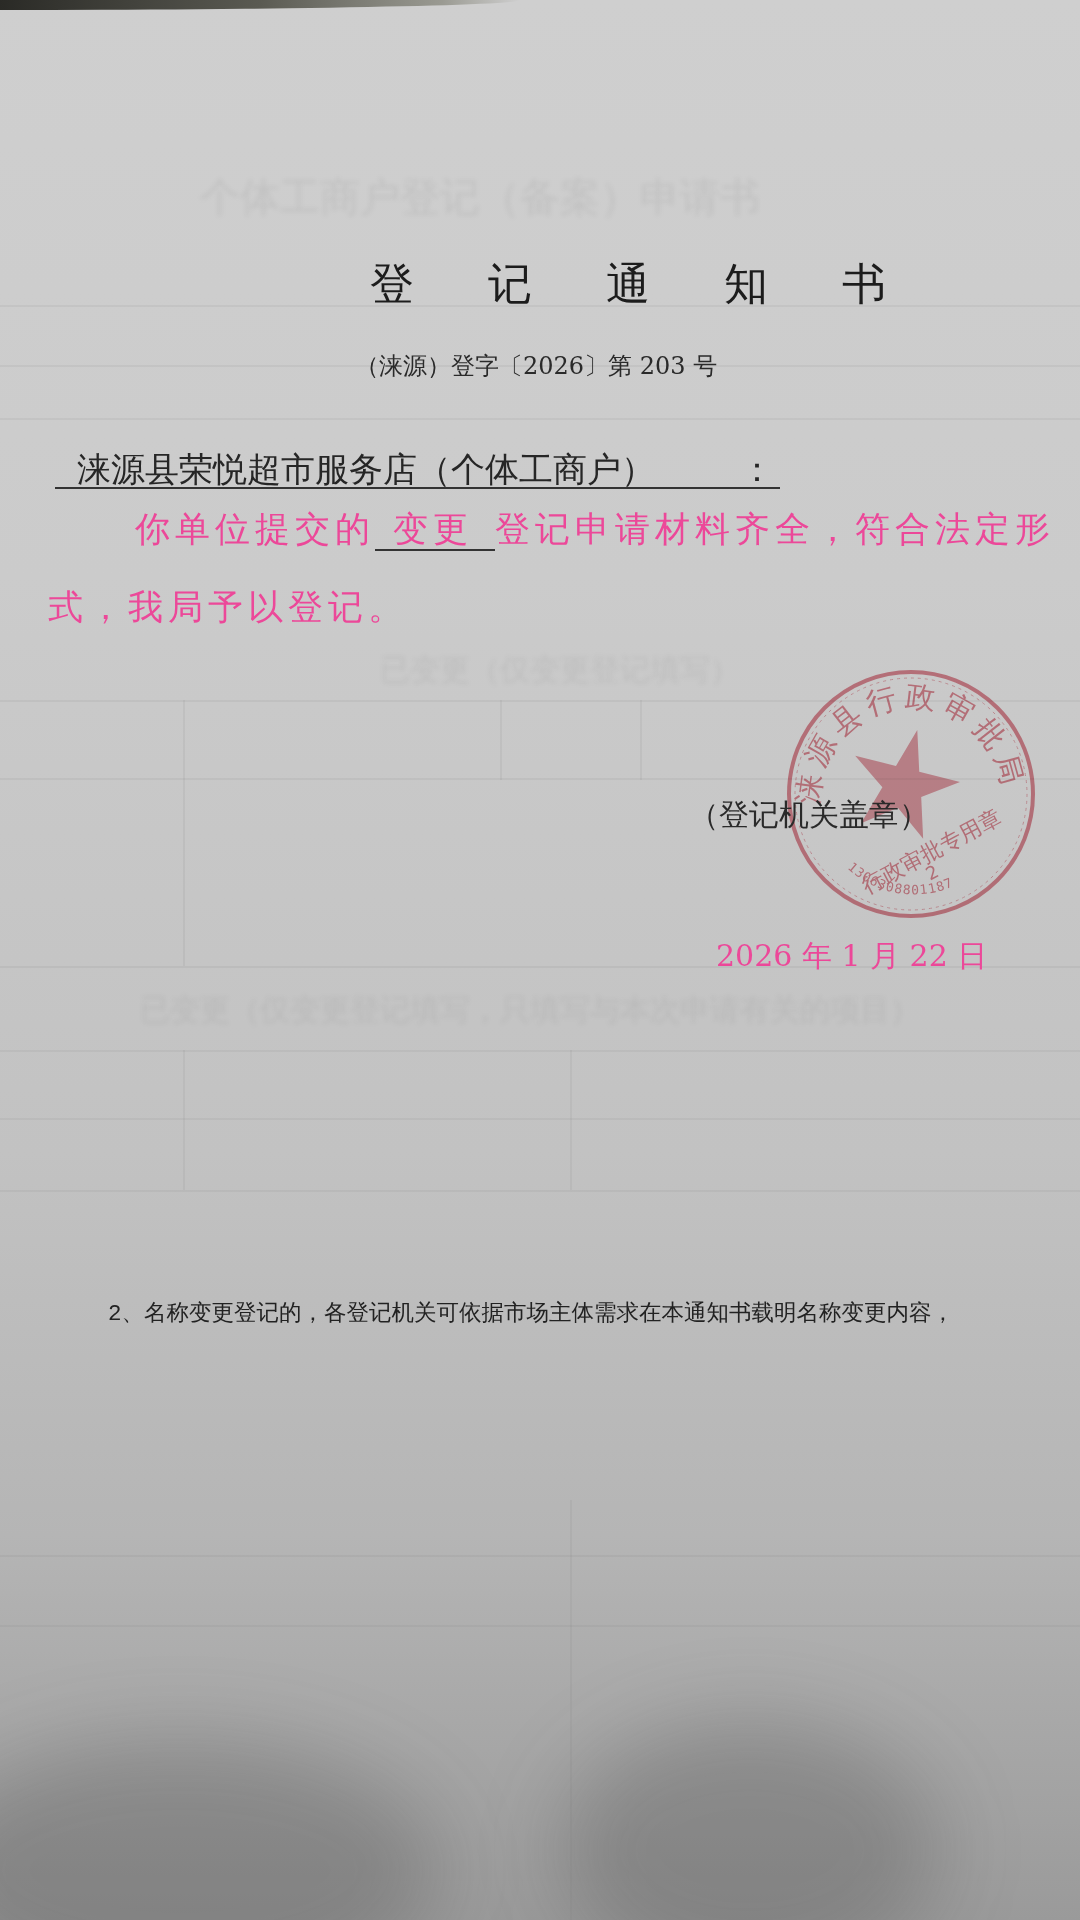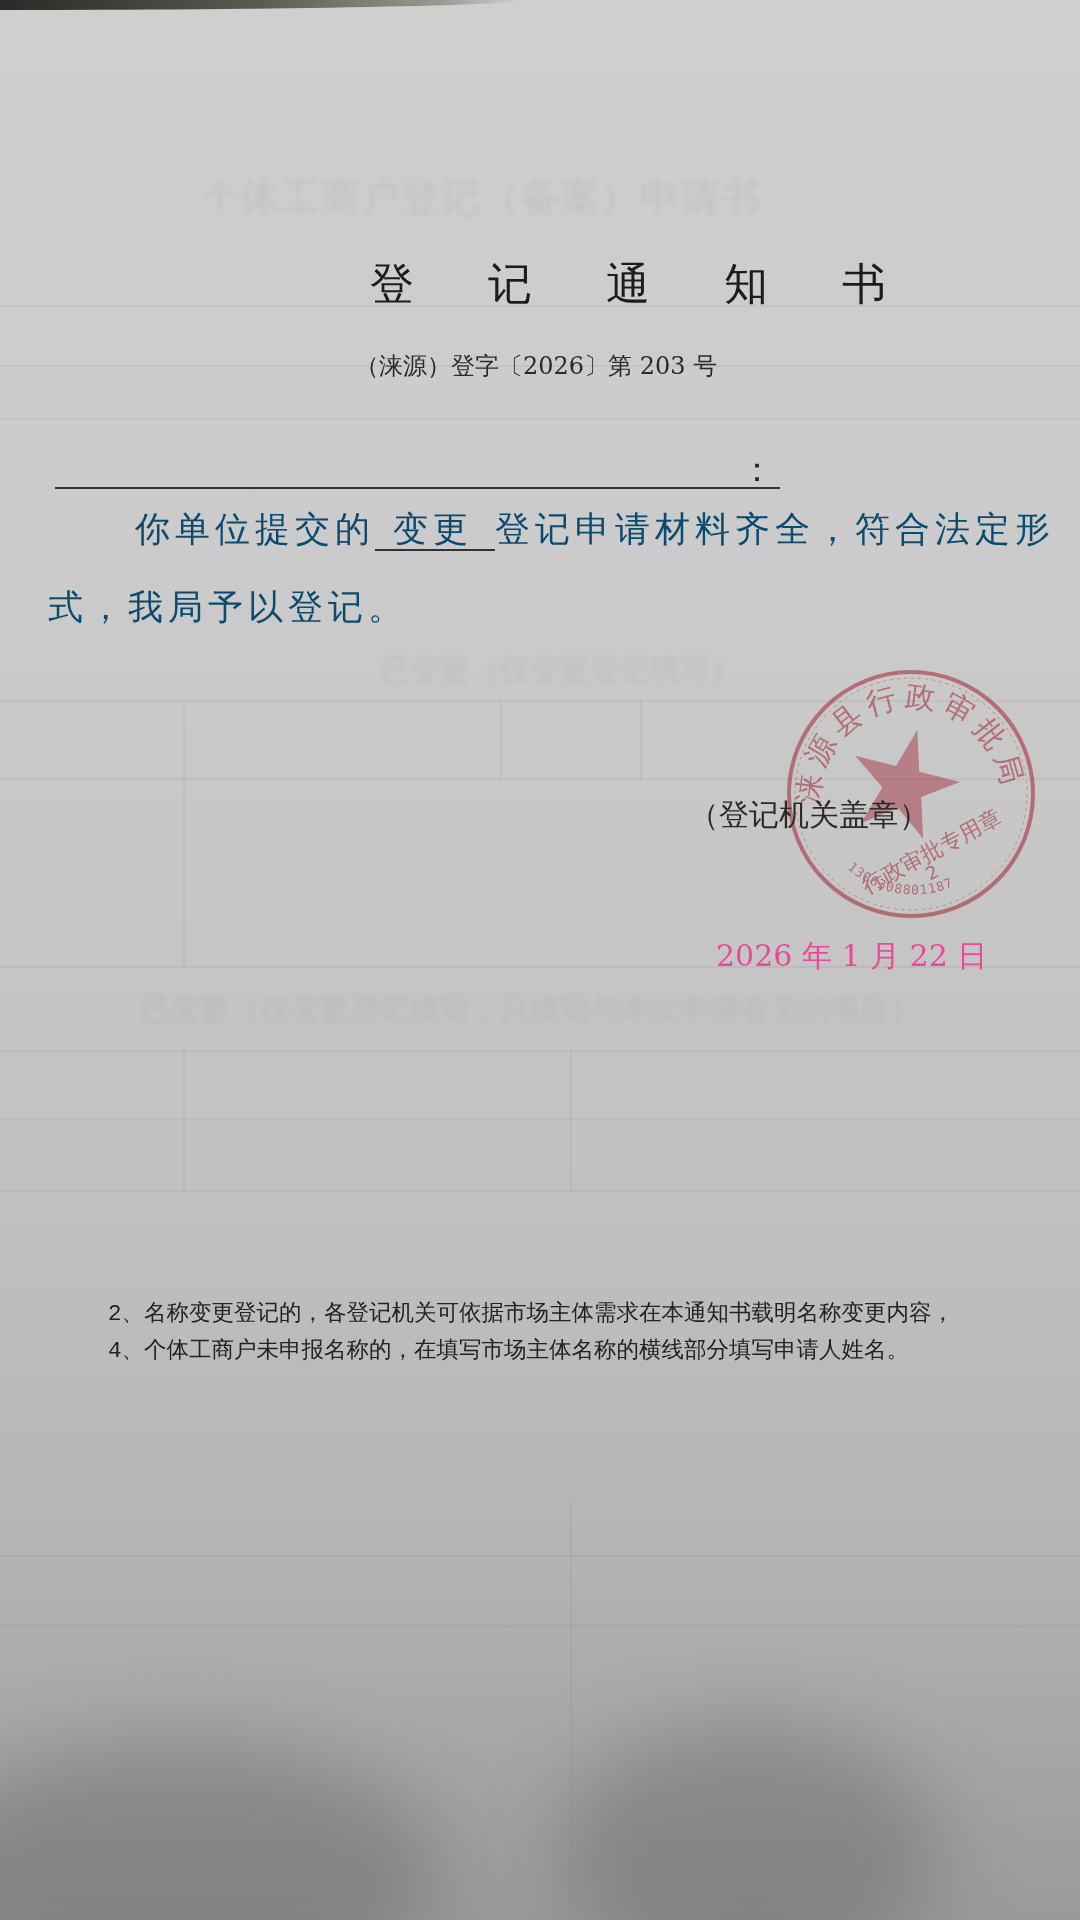--- a/index.html
+++ b/index.html
@@ -35,21 +35,21 @@
     position: absolute; left: 355px; top: 350px;
     font-size: 24px; color: #2a2a2a; white-space: nowrap; text-align: right;
   }
   .addressee {
     position: absolute; left: 55px; top: 447px; width: 725px;
     font-size: 34px; color: #262626; white-space: nowrap;
     border-bottom: 2px solid #333; padding-left: 22px; box-sizing: border-box; height: 42px;
   }
   .addressee .colon { position: absolute; right: 6px; top: 0; }
   .body-line {
-    position: absolute; font-size: 35px; color: #0c4a6e; white-space: nowrap; letter-spacing: 5px;
+    position: absolute; font-size: 35px; color: #ec4899; white-space: nowrap; letter-spacing: 5px;
   }
   .reg-type {
     display: inline-block; border-bottom: 2px solid #333; padding: 0 22px 0 18px; line-height: 40px;
   }
   .seal-label {
     position: absolute; left: 689px; top: 795px; font-size: 30px; color: #2a2a2a; white-space: nowrap;
   }
   .date {
     position: absolute; left: 716px; top: 936px; font-size: 30px; color: #ec4899; white-space: nowrap;
   }
@@ -89,20 +89,21 @@
 <div class="ghost ghost-v" style="left:570px; top:1050px; height:140px;"></div>
 <div class="ghost ghost-v" style="left:570px; top:1500px; height:420px;"></div>
 <div class="ghost-text" style="left:200px; top:170px; font-size:40px;">个体工商户登记（备案）申请书</div>
 <div class="ghost-text" style="left:380px; top:650px;">已变更（仅变更登记填写）</div>
 <div class="ghost-text" style="left:140px; top:990px;">已变更（仅变更登记填写，只填写与本次申请有关的项目）</div>
 
 <div class="title">登 记 通 知 书</div>
 <div class="doc-number">（涞源）登字〔2026〕第 203 号</div>
 
 <div class="addressee">
+  <span>涞源县荣悦超市服务店（个体工商户）</span>
   <span class="colon">：</span>
 </div>
 
 <div class="body-line" style="left:135px; top:506px;">
   <span>你单位提交的</span><span class="reg-type">变更</span><span>登记申请材料齐全，符合法定形</span>
 </div>
 <div class="body-line" style="left:48px; top:584px;">式，我局予以登记。</div>
 
 <svg class="stamp" viewBox="0 0 252 252" xmlns="http://www.w3.org/2000/svg">
   <defs>
@@ -120,14 +121,13 @@
   <text font-family="DejaVu Sans Mono, monospace" font-size="13" fill="#d9606f" letter-spacing="1">
     <textPath href="#arcBottom" startOffset="2%">1306308801187</textPath>
   </text>
 </svg>
 
 <div class="seal-label">（登记机关盖章）</div>
 <div class="date">2026 年 1 月 22 日</div>
 
 <div class="notes">
   <div class="row indent">2、名称变更登记的，各登记机关可依据市场主体需求在本通知书载明名称变更内容，</div>
-  <div class="row indent">4、个体工商户未申报名称的，在填写市场主体名称的横线部分填写申请人姓名。</div>
 </div>
 
 </body></html>

